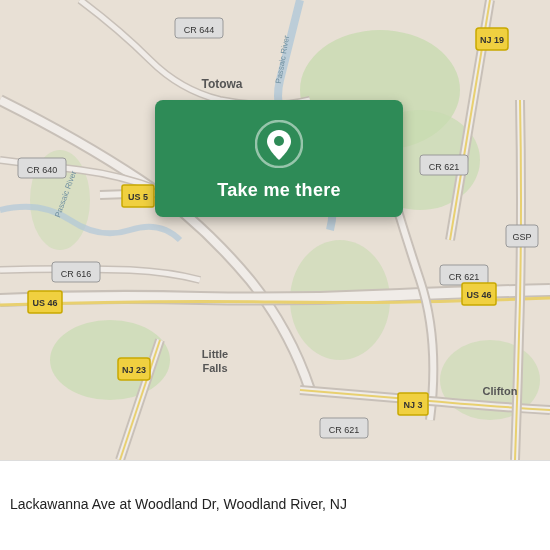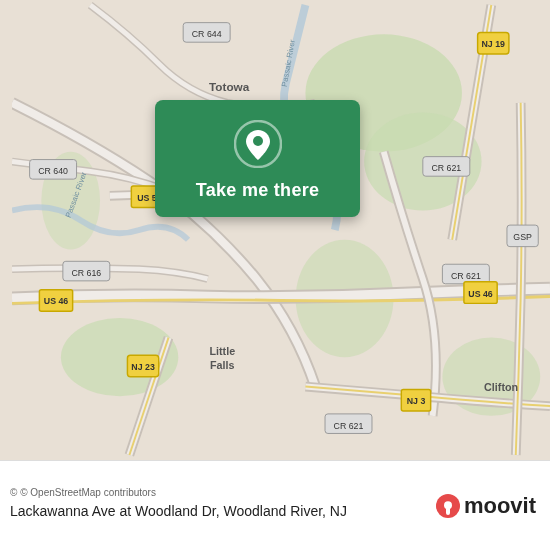--- a/index.html
+++ b/index.html
@@ -13,35 +13,34 @@
     }
 
     
     #map-container {
       position: absolute;
       top: 0; left: 0;
       width: 550px;
       height: 460px;
       overflow: hidden;
       background: #e8e0d5;
-      padding-left: 12px;
     }
 
     
     #map-svg {
       width: 100%;
       height: 100%;
     }
 
     
     .location-card {
       position: absolute;
       top: 100px;
       left: 155px;
-      width: 205px;
+      width: 248px;
       background: #2e8b57;
       border-radius: 8px;
       display: flex;
       flex-direction: column;
       align-items: center;
       padding: 20px 16px 16px;
       box-shadow: 0 4px 12px rgba(0,0,0,0.3);
     }
 
     .pin-icon {
@@ -250,24 +249,16 @@
     <circle cx="24" cy="24" r="23" fill="none" stroke="white" stroke-width="2.5" opacity="0.5"></circle>
     <path d="M24 10 C17 10 12 15.5 12 21.5 C12 29 24 40 24 40 C24 40 36 29 36 21.5 C36 15.5 31 10 24 10Z" fill="white"></path>
     <circle cx="24" cy="21" r="5" fill="#2e8b57"></circle>
   </svg>
 
   <button class="take-me-there-btn">Take me there</button>
 </div>
 
 <div class="bottom-bar">
   <div class="bottom-bar-text">
-    <div class="attribution">
-      <span>©</span>
-      <span>© OpenStreetMap contributors</span>
-    </div>
     <div class="address-line">Lackawanna Ave at Woodland Dr, Woodland River, NJ</div>
   </div>
 
-  <div class="moovit-logo">
-    <span class="moovit-dot"></span>
-    <span>moovit</span>
-  </div>
 </div>
 
 </body></html>

